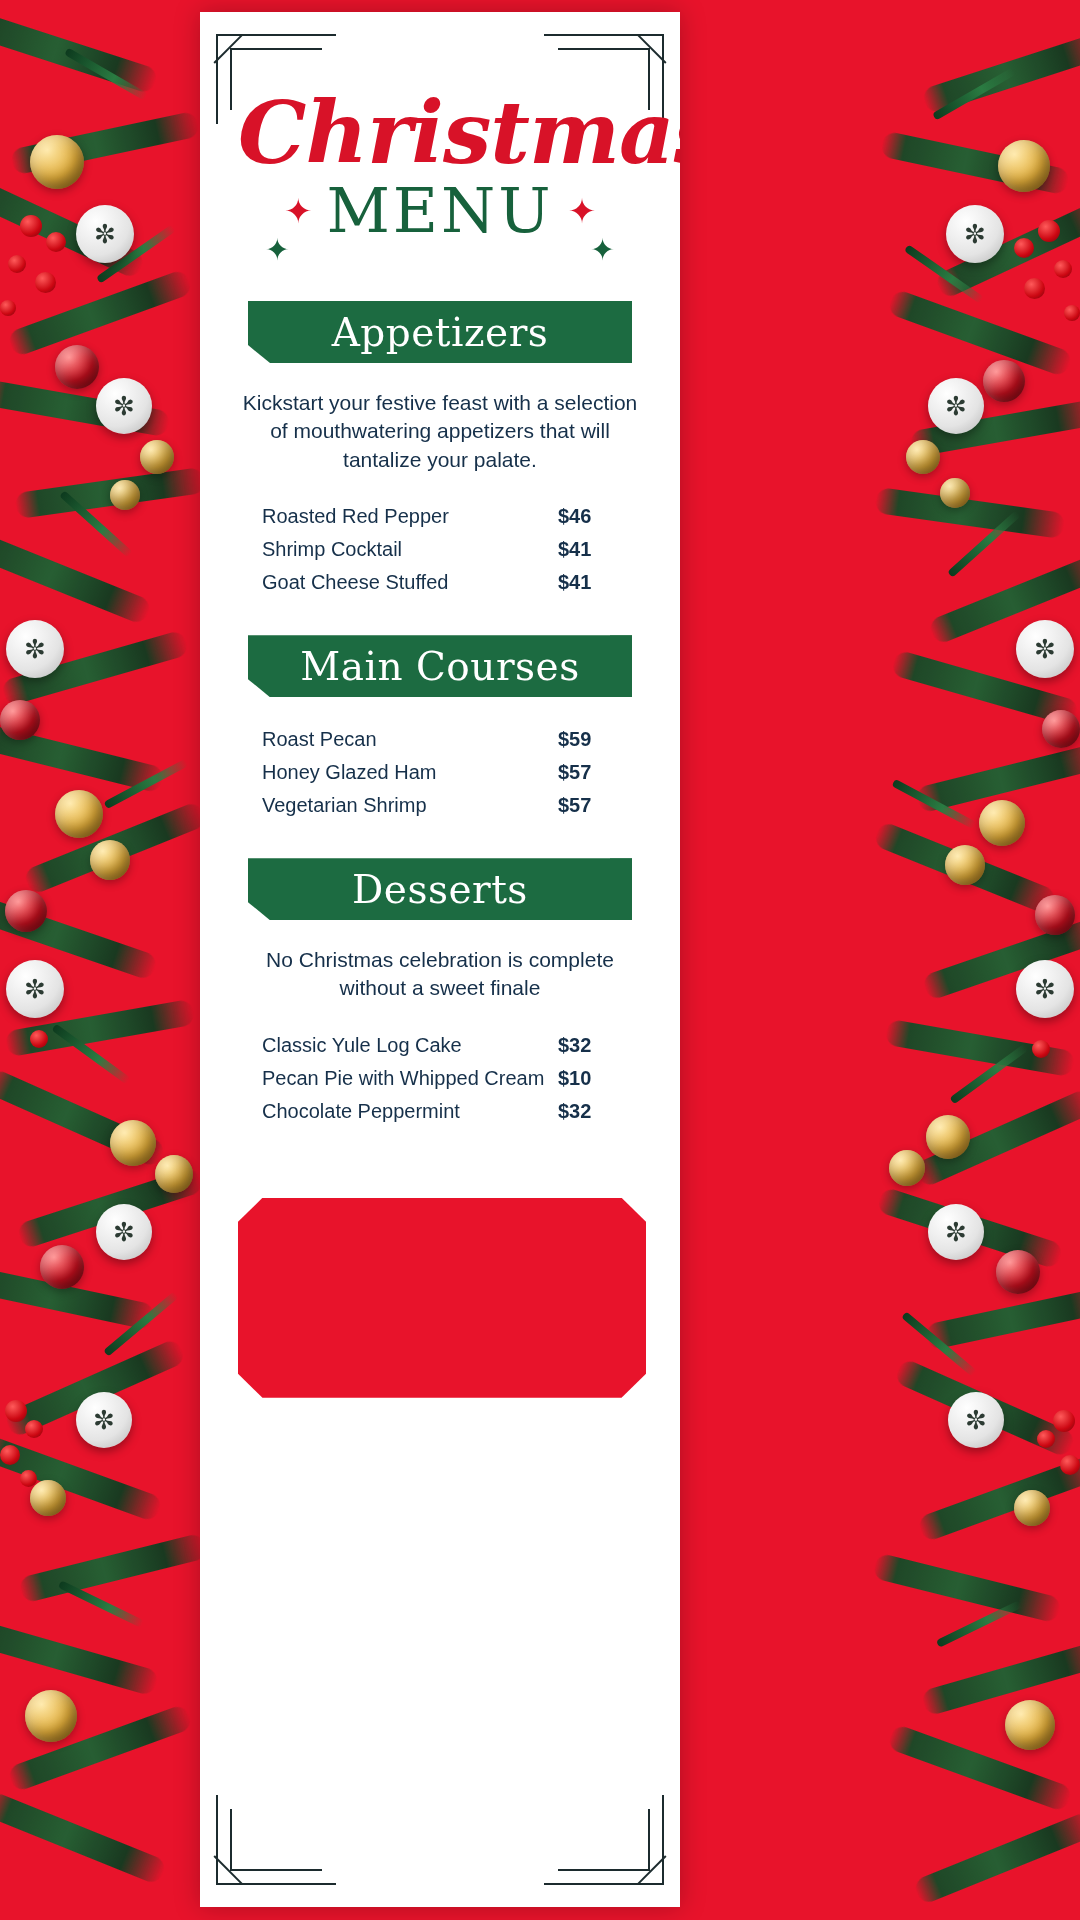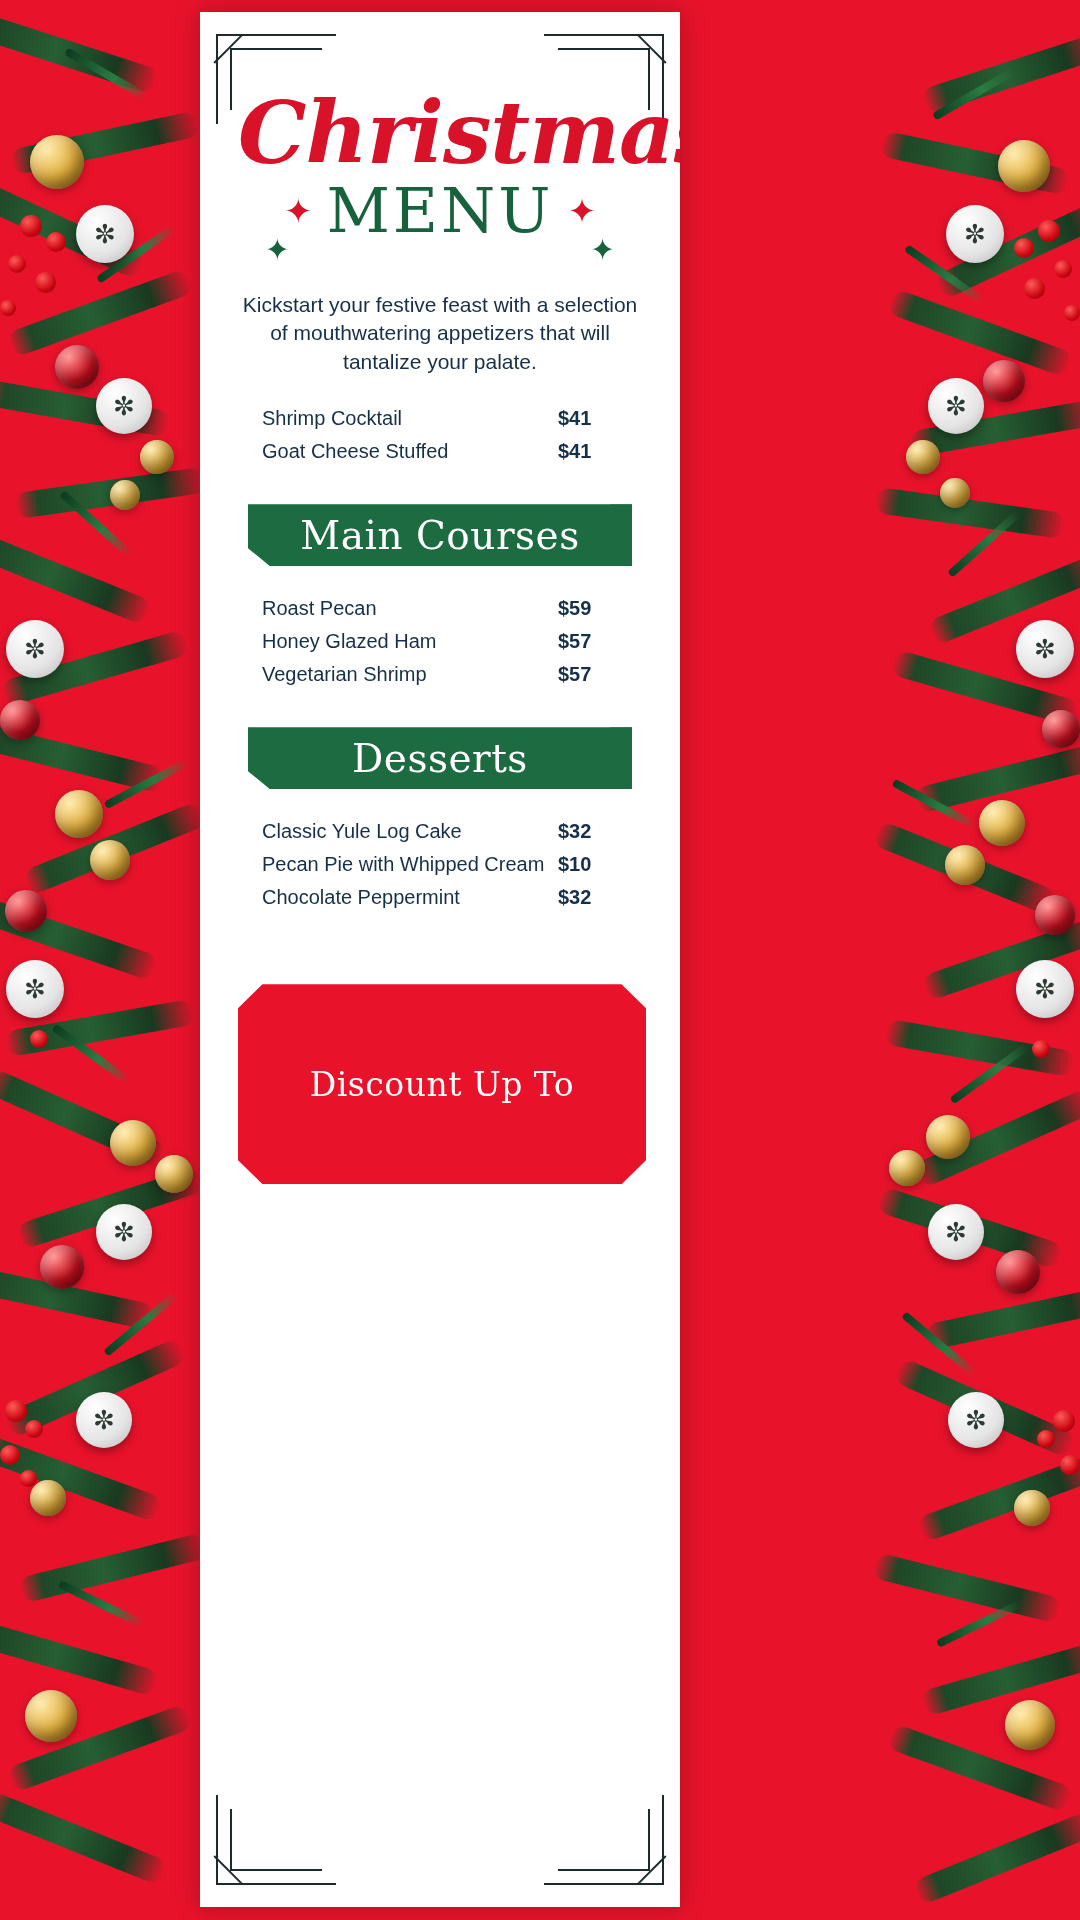--- a/index.html
+++ b/index.html
@@ -442,22 +442,29 @@
         <span class="title-menu">MENU</span>
         <span class="spark">✦</span>
       </div>
       <div class="spark-row-bottom">
         <span class="spark-green">✦</span>
         <span class="spark-green">✦</span>
       </div>
     </div>
 
     <div>
+      <div class="banner">
+        <span class="banner-text">Appetizers</span>
+      </div>
       <div class="section-desc">Kickstart your festive feast with a selection of mouthwatering appetizers that will tantalize your palate.</div>
       <div class="items">
+        <div class="item-row">
+          <span class="item-name">Roasted Red Pepper</span>
+          <span class="item-price">$46</span>
+        </div>
         <div class="item-row">
           <span class="item-name">Shrimp Cocktail</span>
           <span class="item-price">$41</span>
         </div>
         <div class="item-row">
           <span class="item-name">Goat Cheese Stuffed</span>
           <span class="item-price">$41</span>
         </div>
       </div>
     </div>
@@ -479,34 +486,34 @@
           <span class="item-name">Vegetarian Shrimp</span>
           <span class="item-price">$57</span>
         </div>
       </div>
     </div>
 
     <div>
       <div class="banner">
         <span class="banner-text">Desserts</span>
       </div>
+      <div class="section-desc">No Christmas celebration is complete without a sweet finale</div>
       <div class="items">
         <div class="item-row">
           <span class="item-name">Classic Yule Log Cake</span>
           <span class="item-price">$32</span>
         </div>
         <div class="item-row">
           <span class="item-name">Pecan Pie with Whipped Cream</span>
           <span class="item-price">$10</span>
         </div>
         <div class="item-row">
           <span class="item-name">Chocolate Peppermint</span>
           <span class="item-price">$32</span>
         </div>
       </div>
     </div>
 
     <div class="discount">
-      <div class="discount-top">Discount Up To</div>
     </div>
 
   </div>
 </div>
 
 </body></html>

